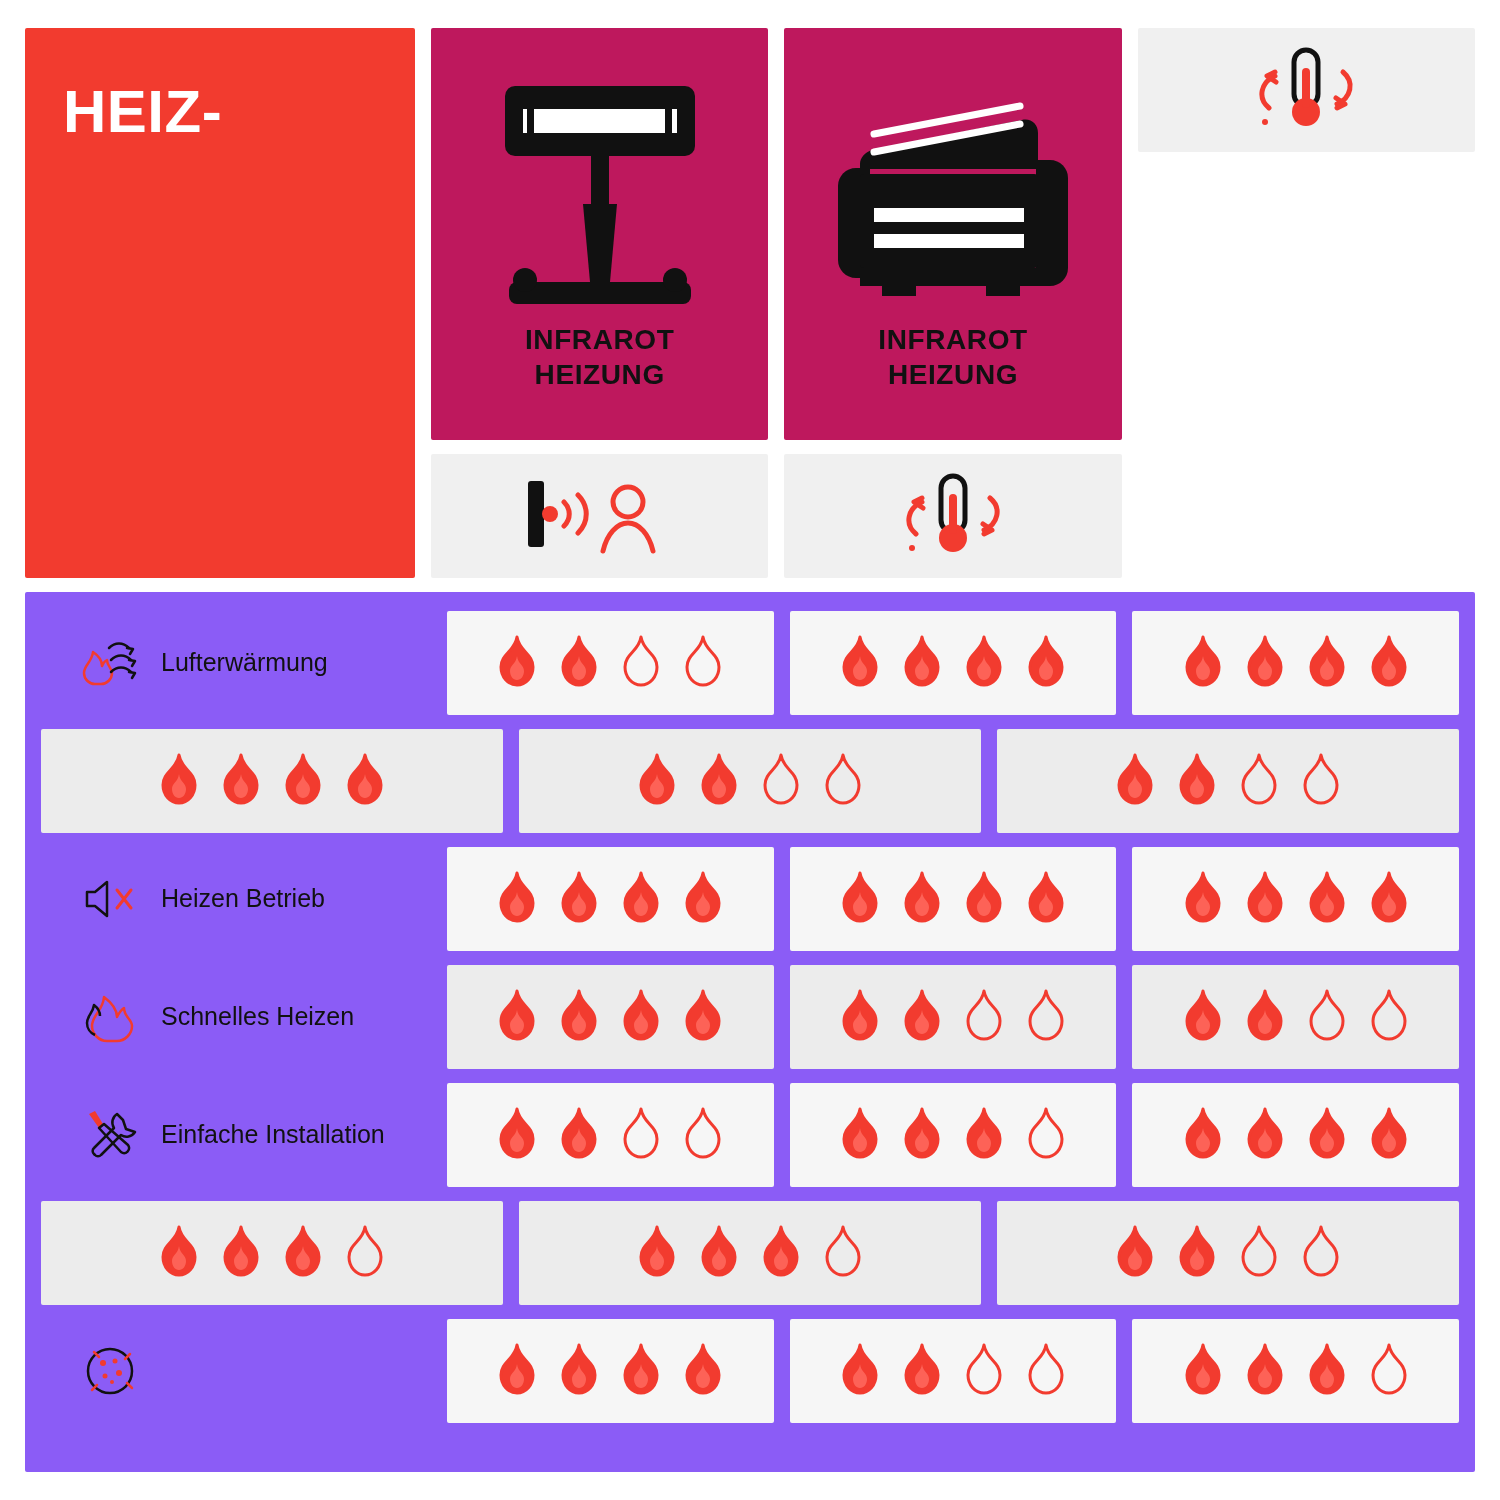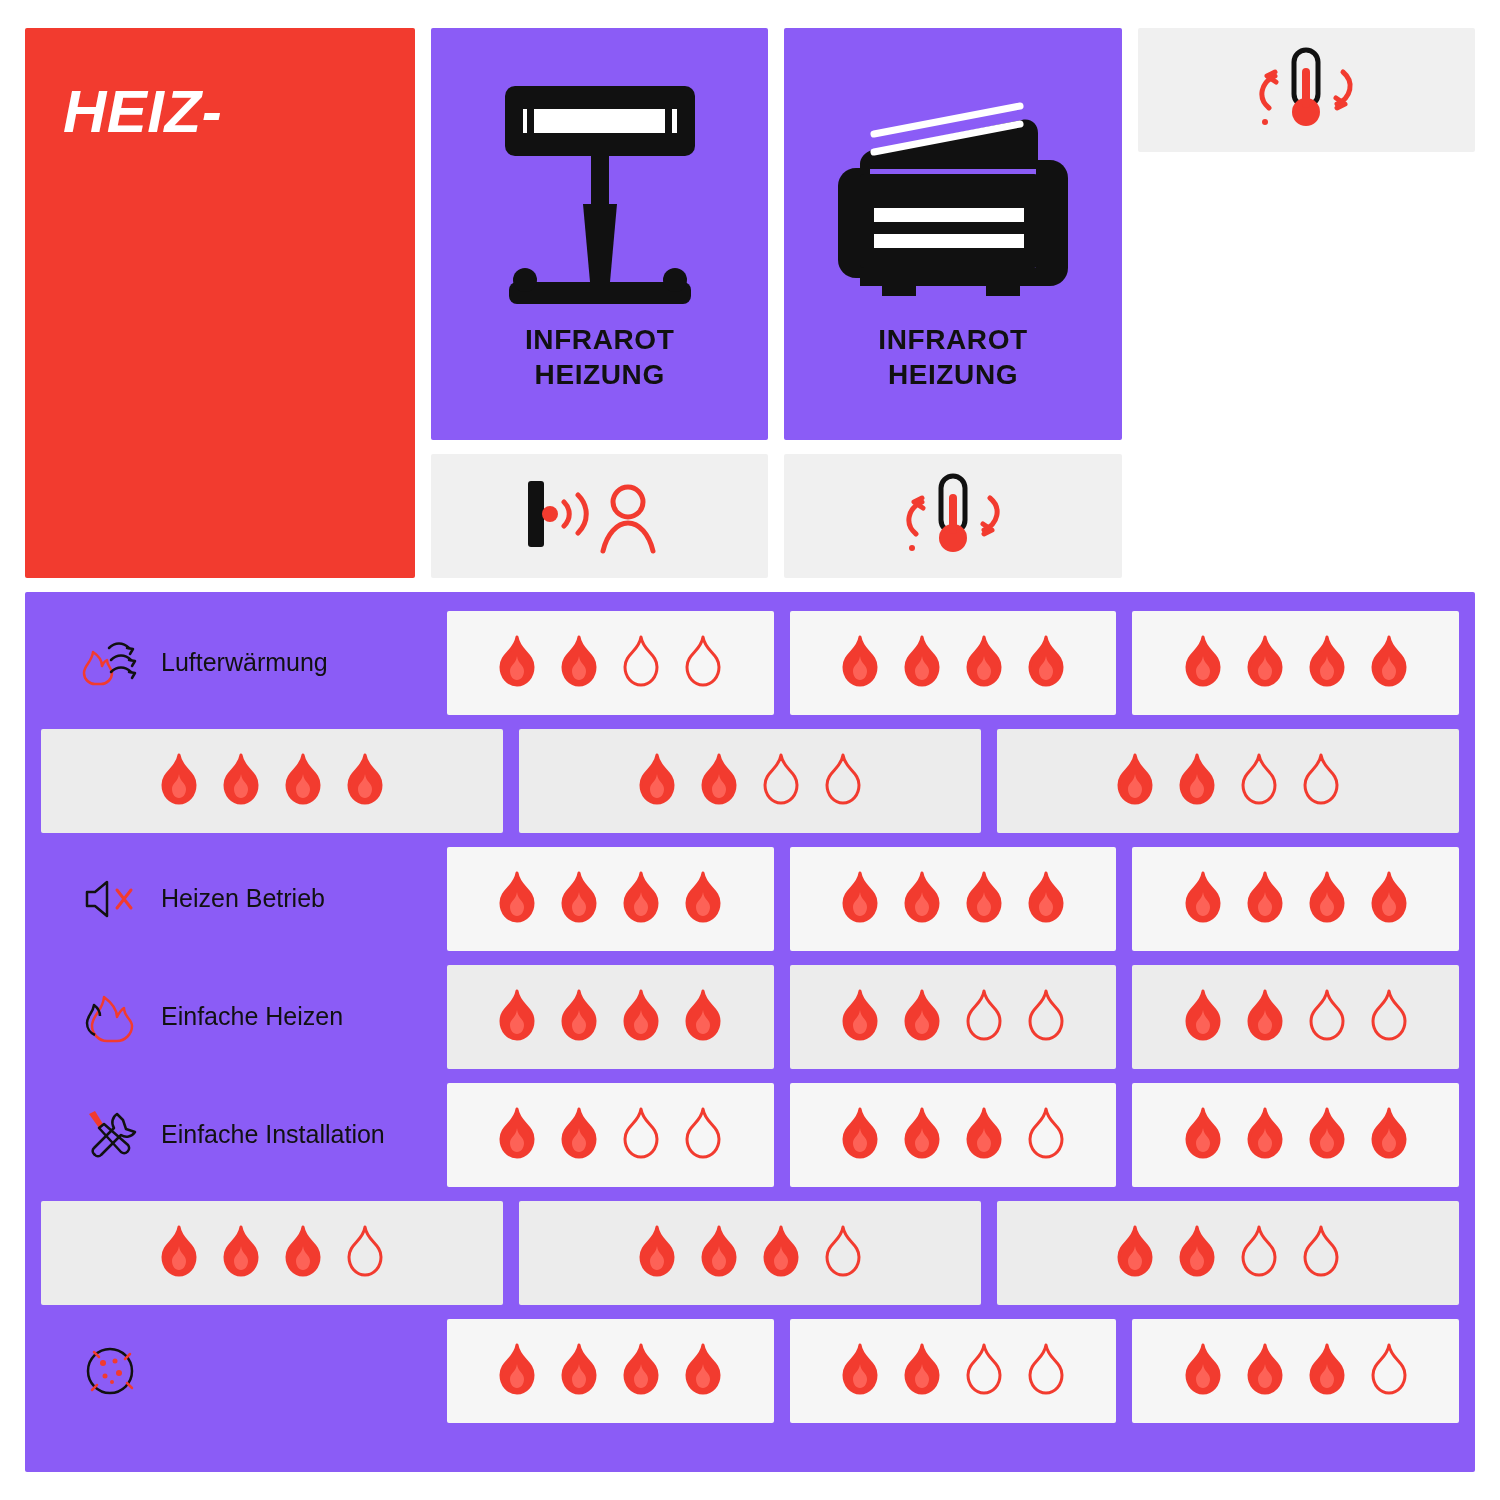--- a/index.html
+++ b/index.html
@@ -16,26 +16,26 @@
     position:absolute;left:25px;top:28px;width:1450px;height:550px;
     display:flex;gap:16px;
   }
   .title-card{
     width:390px;background:#F23B2F;border-radius:2px;
     display:flex;align-items:flex-start;justify-content:flex-start;
     padding:52px 30px 0 38px;box-sizing:border-box;
   }
   .title-card h1{
     margin:0;color:#fff;font-size:60px;line-height:1.06;
-    font-weight:800;letter-spacing:.5px;font-style:italic;
+    font-weight:800;letter-spacing:.5px;
   }
   .top-cols{flex:1;display:flex;gap:16px;}
   .col{flex:1;display:flex;flex-direction:column;gap:14px;}
   .col-head{
-    background:#8b5cf6;border-radius:2px;height:412px;
+    background:#be185d;border-radius:2px;height:412px;
     display:flex;flex-direction:column;align-items:center;justify-content:flex-start;
     padding-top:40px;box-sizing:border-box;
   }
   .col-head .device{height:240px;display:flex;align-items:center;justify-content:center;}
   .col-head .name{
     margin-top:14px;text-align:center;font-size:28px;font-weight:800;
     color:#111;letter-spacing:.6px;line-height:1.25;
   }
   .col-sub{
     background:#f0f0f0;border-radius:2px;height:124px;
@@ -359,21 +359,21 @@
         </div>
       </div>
       <div class="row alt">
         <div class="label">
           <div class="ico">
             <svg width="58" height="56" viewBox="0 0 58 56">
               <path d="M26 52c-8 0-15-7-15-15 0-11 11-15 12-29 8 6 13 13 13 20 2-4 4-7 7-9 0 9 8 11 8 18 0 8-7 15-15 15z" fill="none" stroke="#F23B2F" stroke-width="2.5" stroke-linejoin="round"></path>
               <path d="M14 46c-5-2-8-7-8-12 0-7 6-10 7-18 4 3 6 7 6 11" fill="none" stroke="#111" stroke-width="2.5" stroke-linejoin="round"></path>
             </svg>
           </div>
-          <div class="txt">Einfache Heizen</div>
+          <div class="txt">Schnelles Heizen</div>
         </div>
         <div class="cell">
           <svg class="flame" viewBox="0 0 46 58">
             <path d="M23 3c2 14 16 17 16 30 0 10-7 18-16 18S7 43 7 33C7 20 21 17 23 3z" fill="#F23B2F" stroke="#F23B2F" stroke-width="3" stroke-linejoin="round"></path>
             <path d="M23 22c1 8 7 9 7 15 0 5-3 9-7 9s-7-4-7-9c0-6 6-7 7-15z" fill="#ff6a5e" opacity=".85"></path>
           </svg>
           <svg class="flame" viewBox="0 0 46 58">
             <path d="M23 3c2 14 16 17 16 30 0 10-7 18-16 18S7 43 7 33C7 20 21 17 23 3z" fill="#F23B2F" stroke="#F23B2F" stroke-width="3" stroke-linejoin="round"></path>
             <path d="M23 22c1 8 7 9 7 15 0 5-3 9-7 9s-7-4-7-9c0-6 6-7 7-15z" fill="#ff6a5e" opacity=".85"></path>
           </svg>

